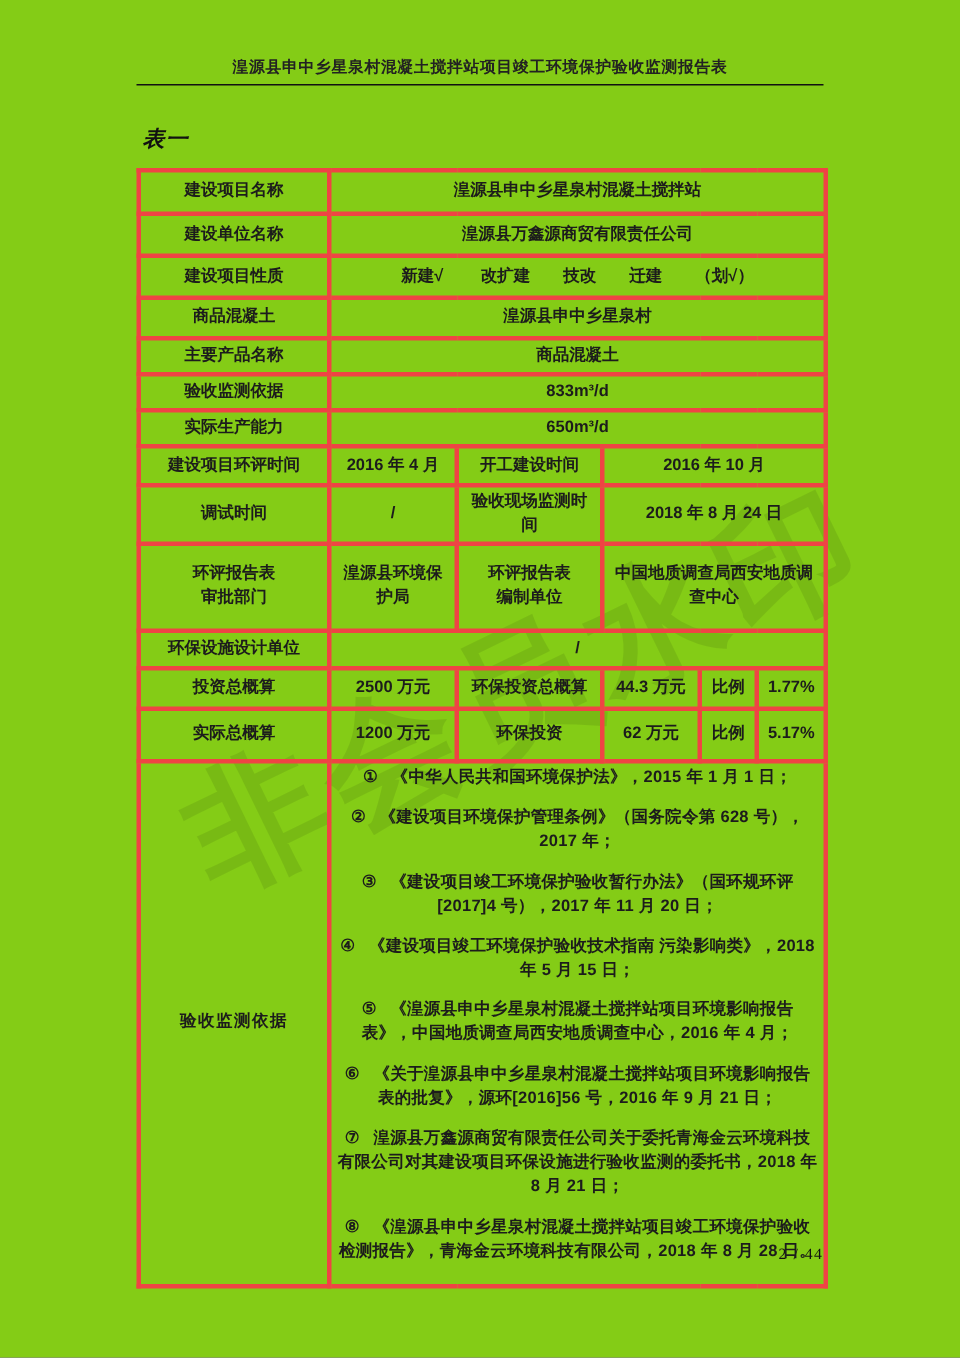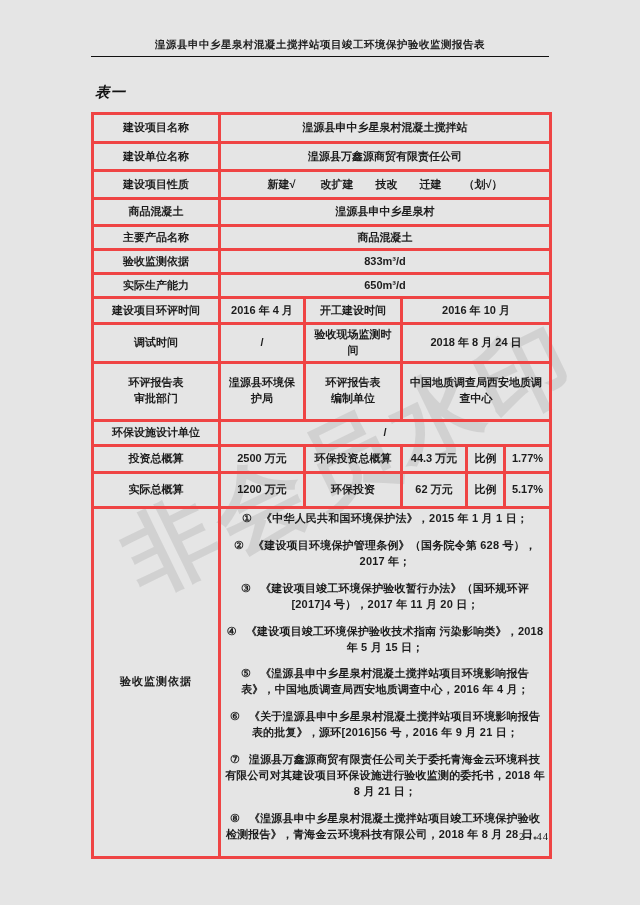--- a/index.html
+++ b/index.html
@@ -1,20 +1,20 @@
 <!DOCTYPE html>
 <html><head>
 <meta charset="utf-8">
 <style>
   * { margin: 0; padding: 0; box-sizing: border-box; }
   html, body { background: #888; }
   .page {
     position: relative;
     width: 640px; height: 905px;
-    background: #e5e5e5;
+    background: #84cc16;
     font-family: "Liberation Sans", sans-serif;
     color: #1c1c1c;
     overflow: hidden;
     margin: 0 auto;
   }
   .header-title {
     position: absolute; top: 38px; left: 91px; width: 458px;
     text-align: center;
     font-size: 10.5px; font-weight: bold; letter-spacing: 0.5px;
     color: #222;

